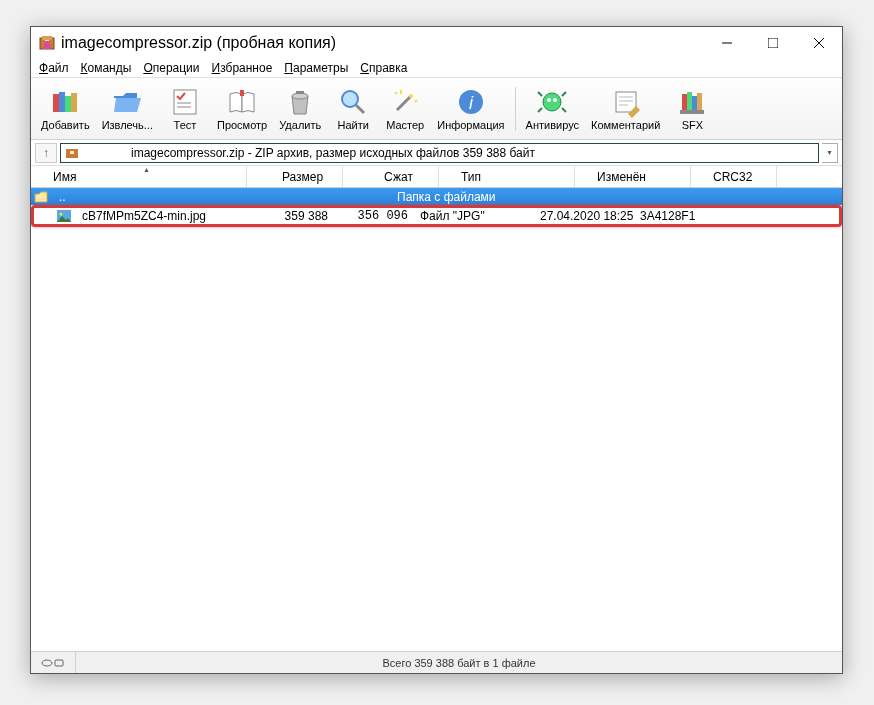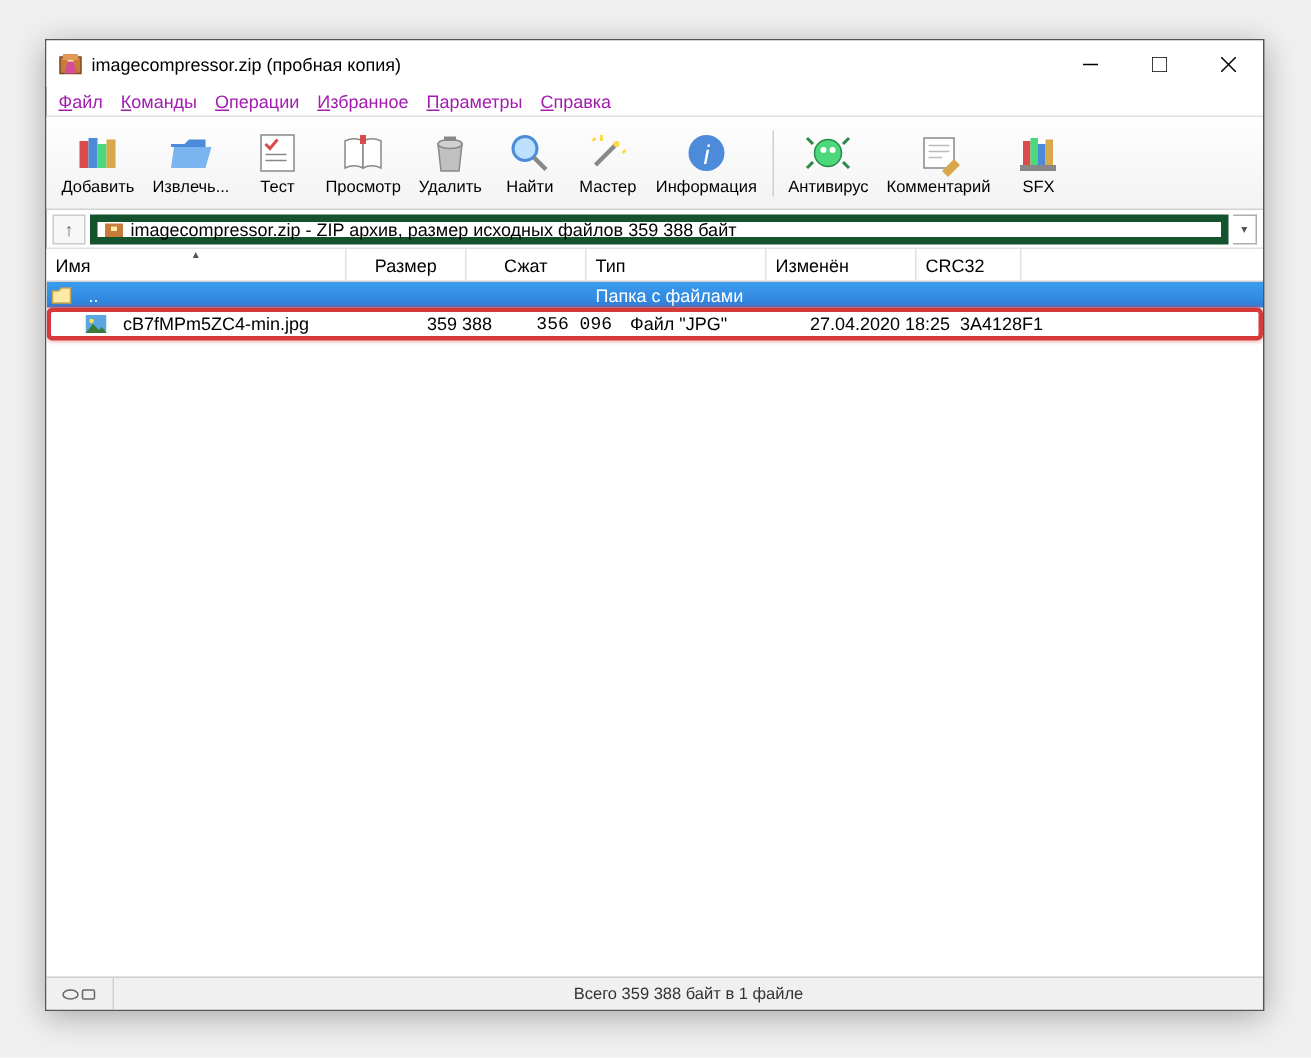--- a/index.html
+++ b/index.html
@@ -2,42 +2,42 @@
 <html><head>
 <meta charset="utf-8">
 <style>
 * { box-sizing: border-box; margin: 0; padding: 0; font-family: "Segoe UI", Tahoma, sans-serif; }
 body { background: #f0f0f0; width: 874px; height: 705px; overflow: hidden; }
 
 .window { position: absolute; left: 30px; top: 26px; width: 813px; height: 648px; background: #fff; border: 1px solid #555; box-shadow: 0 4px 20px rgba(0,0,0,0.3); display: flex; flex-direction: column; }
 
 .titlebar { height: 31px; background: #fff; display: flex; align-items: center; padding-left: 8px; }
 .titlebar-icon { width: 16px; height: 16px; margin-right: 6px; }
-.titlebar-text { flex: 1; font-size: 12px; color: #000; }
+.titlebar-text { flex: 1; font-size: 16px; color: #000; }
 .win-controls { display: flex; height: 100%; }
 .win-btn { width: 46px; height: 100%; display: flex; align-items: center; justify-content: center; cursor: pointer; }
 
-.menubar { height: 20px; display: flex; align-items: center; padding: 0 2px; font-size: 12px; color: #a21caf; border-bottom: 1px solid #e0e0e0; }
+.menubar { height: 20px; display: flex; align-items: center; padding: 0 2px; font-size: 12px; color: #000000; border-bottom: 1px solid #e0e0e0; }
 .menu-item { padding: 1px 6px; cursor: pointer; }
 .menu-item .ul { text-decoration: underline; }
 
 .toolbar { height: 62px; display: flex; align-items: center; padding: 2px 4px; border-bottom: 1px solid #d0d0d0; background: linear-gradient(#fefefe,#f3f3f3); gap: 0; }
 .tool-btn { display: flex; flex-direction: column; align-items: center; justify-content: center; padding: 2px 6px; cursor: pointer; border-radius: 3px; min-width: 52px; }
 .tool-icon { width: 32px; height: 32px; display: flex; align-items: center; justify-content: center; }
 .tool-label { font-size: 11px; color: #000; margin-top: 1px; white-space: nowrap; }
 .tool-sep { width: 1px; height: 44px; background: #d0d0d0; margin: 0 4px; }
 
 .addressbar { height: 26px; display: flex; align-items: center; padding: 2px 4px; border-bottom: 1px solid #e0e0e0; gap: 3px; }
 .addr-btn { width: 22px; height: 20px; border: 1px solid #ccc; background: #f7f7f7; display: flex; align-items: center; justify-content: center; cursor: pointer; font-size: 12px; color: #666; }
-.addr-input { flex: 1; height: 20px; border: 5px solid #14532d; padding: 0 4px; font-size: 12px; display: flex; align-items: center; }
+.addr-input { flex: 1; height: 20px; border: 1px solid #14532d; padding: 0 4px; font-size: 12px; display: flex; align-items: center; gap: 48px; }
 .addr-drop { width: 16px; height: 20px; border: 1px solid #abadb3; border-left: none; display: flex; align-items: center; justify-content: center; cursor: pointer; font-size: 8px; color: #555; }
 
 .filelist { flex: 1; display: flex; flex-direction: column; background: #fff; overflow: hidden; }
 .col-headers { height: 22px; display: flex; border-bottom: 1px solid #d0d0d0; background: #fff; font-size: 12px; }
-.col-h { border-right: 1px solid #e0e0e0; padding: 2px 6px; display: flex; align-items: center; cursor: pointer; position: relative; }
+.col-h { border-right: 1px solid #e0e0e0; padding: 2px 6px; display: flex; align-items: center; cursor: pointer; position: relative; margin-left: 16px; }
 .sort-arrow { position: absolute; left: 50%; top: -1px; transform: translateX(-50%); font-size: 8px; color: #555; }
 .c-name { width: 200px; }
 .c-size { width: 80px; justify-content: center; }
 .c-packed { width: 80px; justify-content: center; }
 .c-type { width: 120px; }
 .c-mod { width: 100px; }
 .c-crc { width: 70px; }
 
 .file-rows { flex: 1; overflow: auto; }
 .file-row { height: 17px; display: flex; align-items: center; font-size: 12px; cursor: pointer; }

